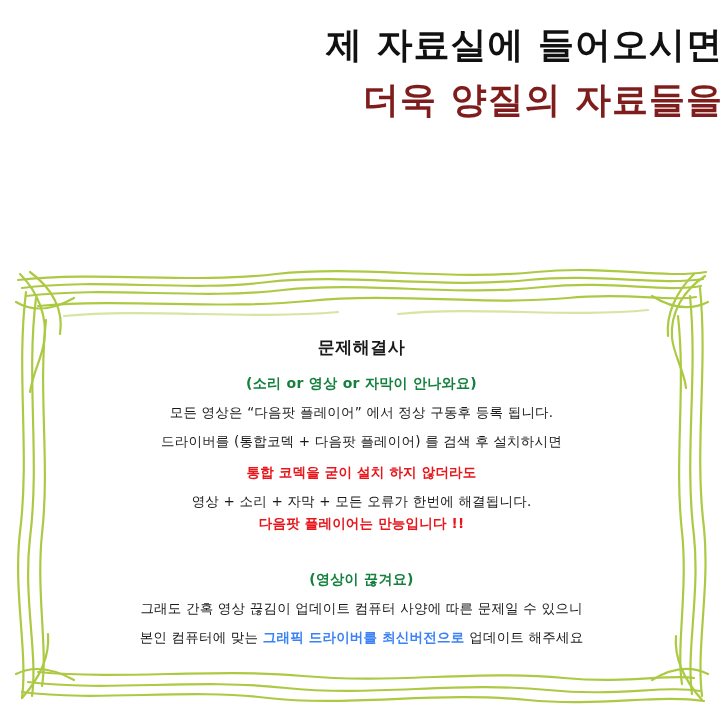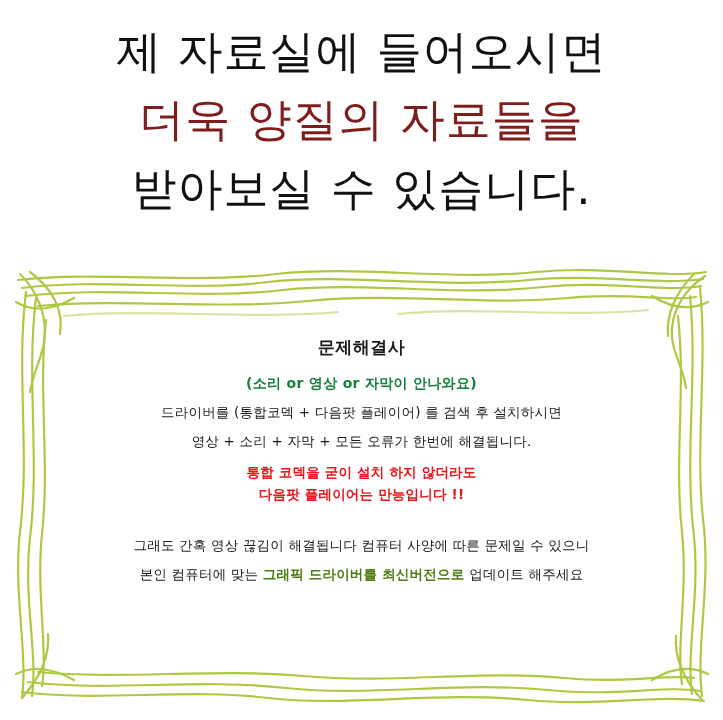--- a/index.html
+++ b/index.html
@@ -21,26 +21,27 @@
     background: #ffffff;
   }
 
   
   .headline {
     padding-top: 18px;
     text-align: center;
   }
   .headline-line {
     font-family: "DejaVu Sans", sans-serif;
-    font-size: 45px;
+    font-size: 36px;
     line-height: 1.52;
     letter-spacing: 1px;
-    font-weight: 400;
+    font-weight: 700;
     color: #111111;
     white-space: nowrap;
+    text-align: right;
   }
   .headline-line.accent {
     color: #7f1d1d;
   }
 
   
   .frame-wrap {
     position: absolute;
     left: 8px;
     top: 262px;
@@ -90,40 +91,39 @@
     font-weight: bold;
     margin-top: 13px;
   }
   .body-line.red.tight {
     margin-top: 4px;
   }
   .gap {
     height: 22px;
   }
   .mixed .hl {
-    color: #4d7c0f;
+    color: #3b82f6;
     font-weight: bold;
   }
   .mixed {
     font-family: "DejaVu Sans", sans-serif;
     font-size: 13.5px;
     color: #1a1a1a;
     margin-top: 11px;
     letter-spacing: 0.2px;
   }
 </style>
 </head>
 <body>
 
 <div class="page">
 
   <div class="headline">
     <div class="headline-line">제 자료실에 들어오시면</div>
     <div class="headline-line accent">더욱 양질의 자료들을</div>
-    <div class="headline-line">받아보실 수 있습니다.</div>
   </div>
 
   <div class="frame-wrap">
     <svg width="707" height="448" viewBox="0 0 707 448" fill="none">
       <g stroke="#a8c73a" stroke-width="2.2" fill="none" stroke-linecap="round" stroke-linejoin="round" opacity="0.95">
 
         <path d="M14 26 C 90 16, 180 30, 260 20 C 340 11, 430 27, 520 18 C 590 11, 650 24, 695 17"></path>
         <path d="M18 34 C 100 24, 190 38, 275 28 C 360 19, 445 35, 535 25 C 605 18, 655 31, 693 24"></path>
         <path d="M10 18 C 95 9, 185 22, 268 12 C 352 3, 440 19, 528 10 C 600 3, 652 17, 698 10"></path>
         <path d="M30 44 C 120 36, 210 48, 300 39 C 390 30, 470 44, 560 36 C 620 30, 660 40, 688 35"></path>
@@ -156,25 +156,27 @@
 
         <path d="M56 54 C 140 46, 240 58, 330 50" opacity="0.5"></path>
         <path d="M390 52 C 470 44, 560 56, 640 48" opacity="0.5"></path>
       </g>
     </svg>
 
     <div class="content">
       <div class="title">문제해결사</div>
 
       <div class="q-line">(소리 or 영상 or 자막이 안나와요)</div>
+      <div class="body-line">모든 영상은 “다음팟 플레이어” 에서 정상 구동후 등록 됩니다.</div>
       <div class="body-line">드라이버를 (통합코덱 + 다음팟 플레이어) 를 검색 후 설치하시면</div>
+      <div class="body-line red">통합 코덱을 굳이 설치 하지 않더라도</div>
       <div class="body-line">영상 + 소리 + 자막 + 모든 오류가 한번에 해결됩니다.</div>
-      <div class="body-line red">통합 코덱을 굳이 설치 하지 않더라도</div>
       <div class="body-line red tight">다음팟 플레이어는 만능입니다 !!</div>
 
       <div class="gap"></div>
 
-      <div class="body-line">그래도 간혹 영상 끊김이 해결됩니다 컴퓨터 사양에 따른 문제일 수 있으니</div>
+      <div class="q-line">(영상이 끊겨요)</div>
+      <div class="body-line">그래도 간혹 영상 끊김이 업데이트 컴퓨터 사양에 따른 문제일 수 있으니</div>
       <div class="mixed"><span>본인 컴퓨터에 맞는 </span><span class="hl">그래픽 드라이버를 </span><span class="hl">최신버전으로 </span><span>업데이트 해주세요</span></div>
     </div>
   </div>
 
 </div>
 
 </body></html>

